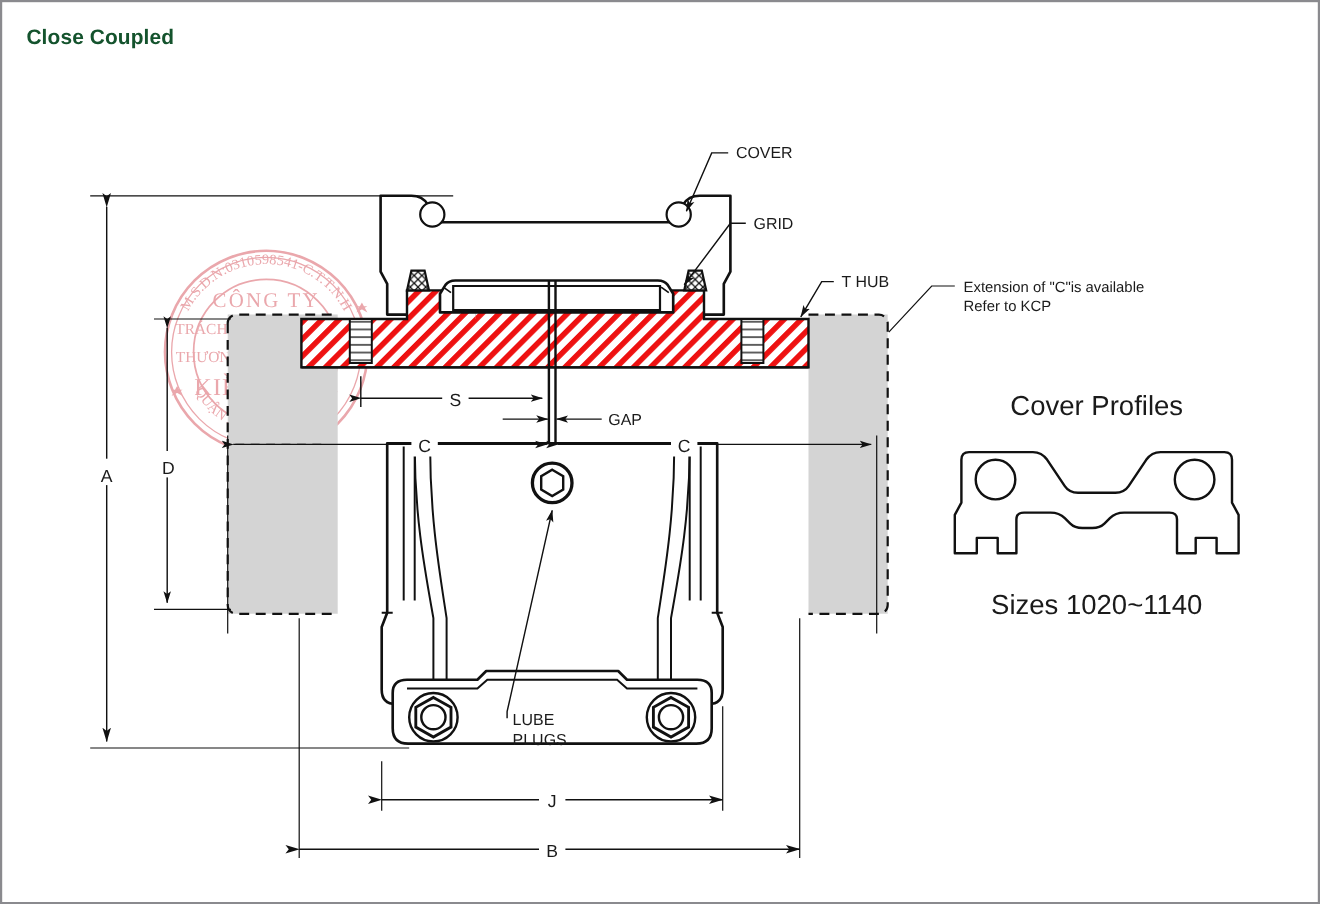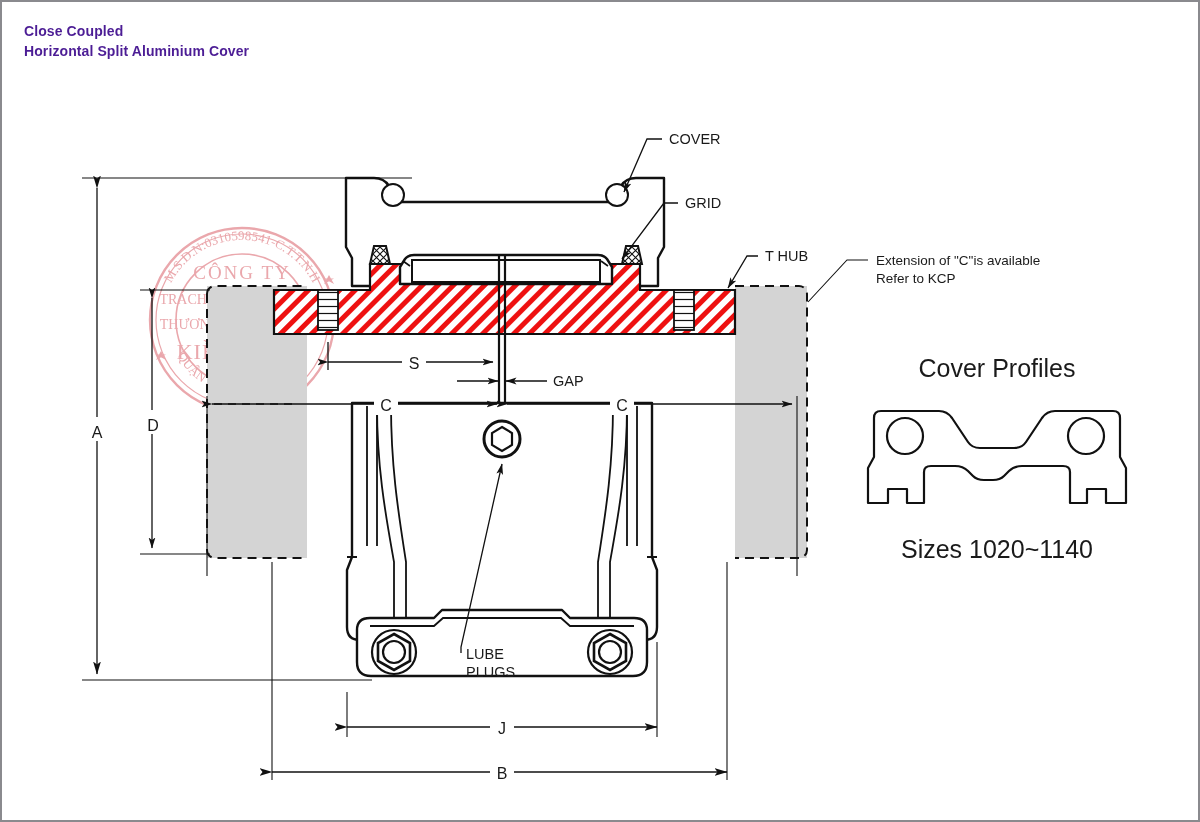--- a/index.html
+++ b/index.html
@@ -19,23 +19,23 @@
     box-sizing: border-box;
     overflow: hidden;
   }
   #title-block {
     position: absolute;
     left: 22px;
     top: 20px;
     line-height: 1.42;
   }
   #title-block .tline {
-    font-size: 14px;
+    font-size: 19px;
     font-weight: bold;
-    color: #4c1d95;
+    color: #14532d;
     letter-spacing: 0.1px;
     white-space: nowrap;
   }
   svg.draw {
     position: absolute;
     left: 0;
     top: 0;
     width: 1200px;
     height: 822px;
   }
@@ -50,21 +50,20 @@
   .prof-sz  { font-size: 25px; }
   .stampt   { font-family: "Liberation Serif", serif; fill: #e9a3a8; }
 </style>
 </head>
 <body>
 
 <div id="page">
 
   <div id="title-block">
     <div class="tline">Close Coupled</div>
-    <div class="tline">Horizontal Split Aluminium Cover</div>
   </div>
 
   <svg class="draw" viewBox="0 0 1200 822">
     <defs>
       <pattern id="redhatch" width="11" height="11" patternTransform="rotate(45)" patternUnits="userSpaceOnUse">
         <rect width="11" height="11" fill="#ffffff"></rect>
         <rect width="5" height="11" fill="#ee1111"></rect>
       </pattern>
       <pattern id="xhatch" width="7" height="7" patternUnits="userSpaceOnUse">
         <rect width="7" height="7" fill="#ffffff"></rect>

